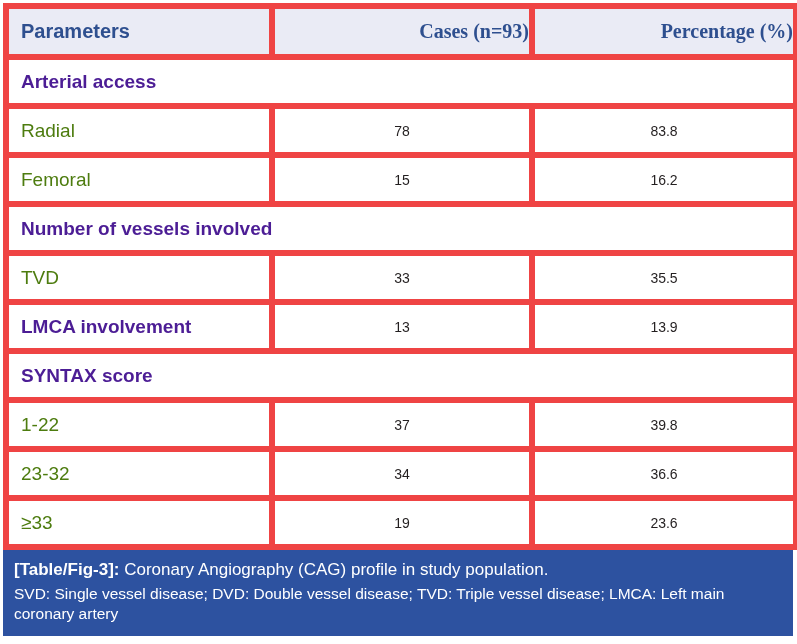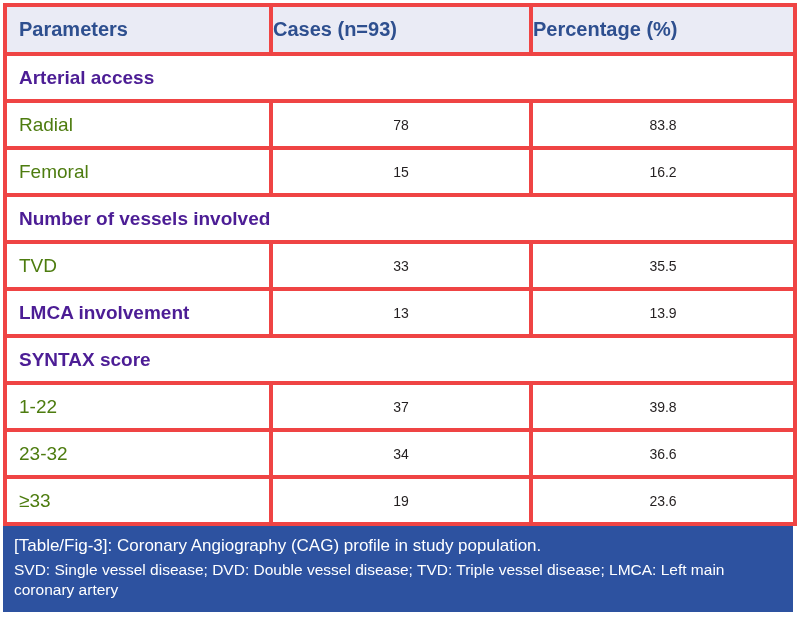--- a/index.html
+++ b/index.html
@@ -29,40 +29,41 @@
     table-layout: fixed;
     border: 2px solid #2b4a7e;
   }
 
   .data-table col.c-param { width: 266px; }
   .data-table col.c-cases { width: 260px; }
   .data-table col.c-pct   { width: 264px; }
 
   .data-table th,
   .data-table td {
-    border: 4px solid #ef4444;
+    border: 6px solid #ef4444;
     padding: 0;
     height: 43px;
     vertical-align: middle;
   }
 
   
   .hdr-row th {
     background: #eaebf5;
     color: #2e4f8f;
     font-size: 20px;
     font-weight: bold;
     height: 45px;
   }
   .hdr-param {
     text-align: left;
     padding-left: 12px !important;
   }
   .hdr-num {
-    text-align: left;
+    text-align: right;
+    font-family: Liberation Serif, serif;
   }
 
   
   .cell-label {
     text-align: left;
     padding-left: 12px !important;
     font-size: 19px;
     color: #4d7c0f;
     font-weight: normal;
   }
@@ -86,21 +87,21 @@
     color: #ffffff;
     box-sizing: border-box;
     padding: 9px 10px 12px 11px;
   }
   .caption-title {
     font-size: 17px;
     line-height: 1.35;
     margin: 0 0 2px 0;
   }
   .caption-title .cap-tag {
-    font-weight: normal;
+    font-weight: bold;
   }
   .caption-note {
     font-size: 15.5px;
     line-height: 1.3;
     margin: 0;
   }
 </style>
 </head>
 <body>
 

